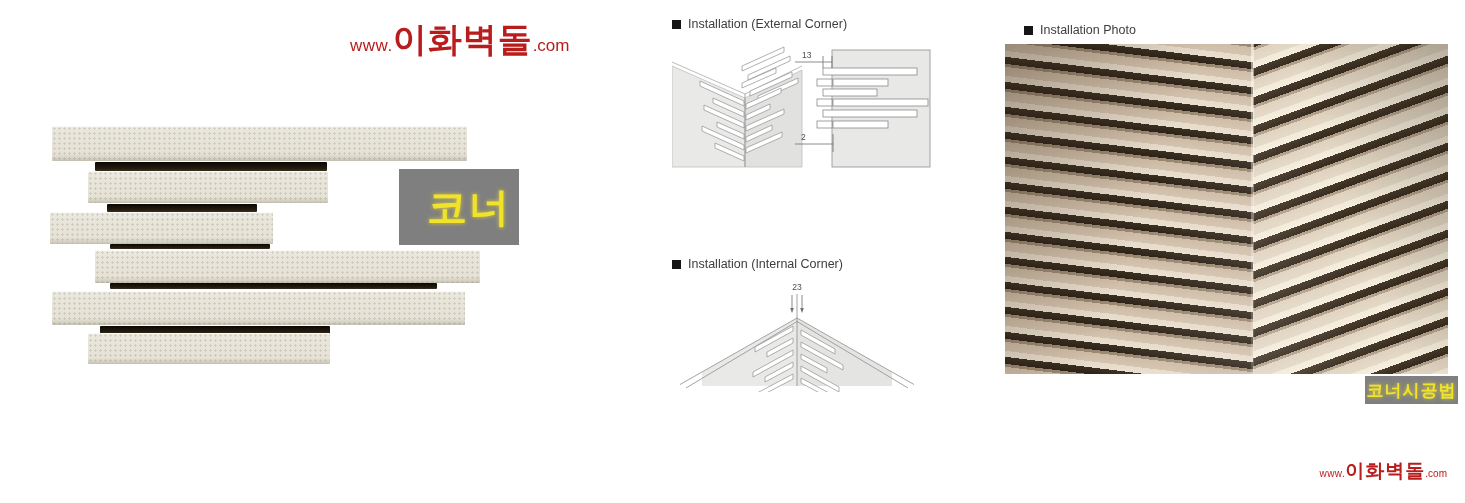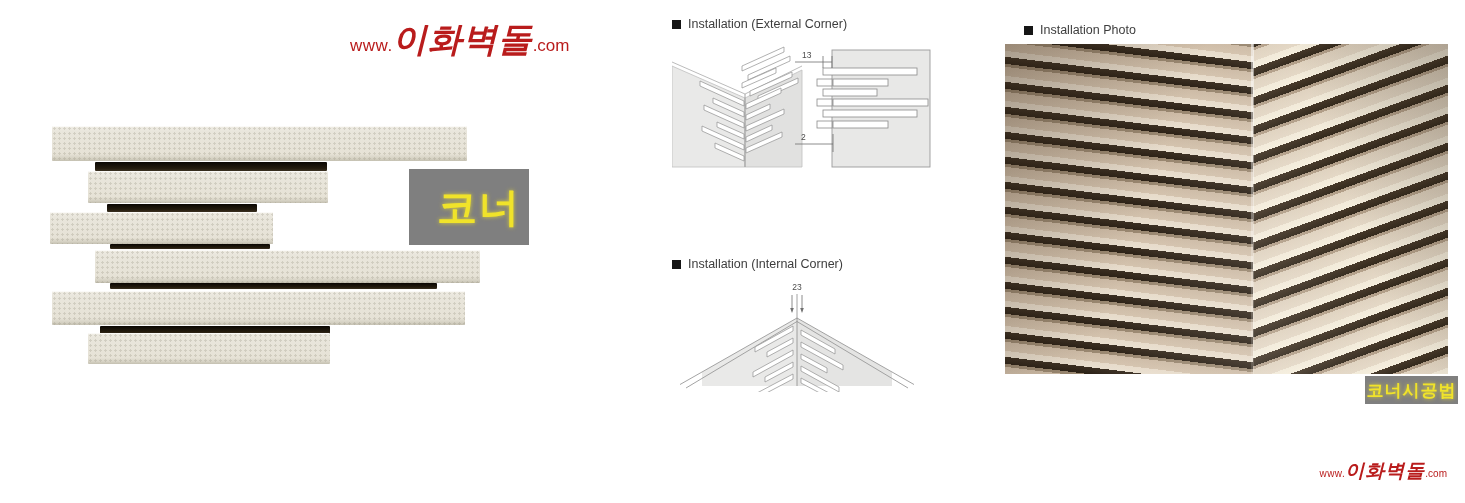--- a/index.html
+++ b/index.html
@@ -2,21 +2,21 @@
 <html><head>
 <meta charset="utf-8">
 <style>
   html,body{margin:0;padding:0;background:#fff;}
   .canvas{position:relative;width:1465px;height:503px;background:#ffffff;overflow:hidden;
           font-family:"Liberation Sans",sans-serif;}
 
   
   .logo{position:absolute;color:#b91c1c;white-space:nowrap;display:flex;align-items:baseline;}
   .logo .www{font-size:17px;letter-spacing:0.5px;}
-  .logo .brand{font-size:34px;font-weight:bold;letter-spacing:1px;line-height:1;font-style:italic;}
+  .logo .brand{font-size:34px;font-weight:bold;letter-spacing:1px;line-height:1;}
   .logo .com{font-size:17px;}
   .logo.small .www{font-size:10px;}
   .logo.small .brand{font-size:19px;}
   .logo.small .com{font-size:10px;}
   #logo-top{left:350px;top:22px;}
   #logo-bottom{right:18px;top:461px;}
 
   
   .heading{position:absolute;font-size:12.5px;color:#3d3d3d;display:flex;align-items:center;}
   .heading .sq{width:9px;height:9px;background:#161616;margin-right:7px;display:inline-block;}
@@ -25,21 +25,21 @@
   .strip{position:absolute;border-radius:1px;
     background:
       radial-gradient(rgba(150,145,128,0.28) 1px, transparent 1.2px),
       linear-gradient(#f0ede5 0%, #e9e6dc 15%, #e6e2d6 80%, #d6d2c4 92%, #c4c0b1 100%);
     background-size:5px 5px,100% 100%;
     box-shadow:inset 0 1px 0 rgba(255,255,255,0.7);}
   .gapbar{position:absolute;background:linear-gradient(#0a0703,#231b0e 70%,#3a3020);border-radius:1px;}
 
   .kr-label{position:absolute;background:#7f7f7f;color:#f0e32a;display:flex;align-items:center;justify-content:center;
             text-shadow:0 0 4px rgba(240,227,42,0.8);font-weight:bold;}
-  #label-corner{left:409px;top:169px;width:120px;height:76px;font-size:40px;justify-content:flex-end;padding-right:8px;box-sizing:border-box;letter-spacing:2px;}
+  #label-corner{left:399px;top:169px;width:120px;height:76px;font-size:40px;justify-content:flex-end;padding-right:8px;box-sizing:border-box;letter-spacing:2px;}
   #label-method{left:1365px;top:376px;width:93px;height:28px;font-size:17px;letter-spacing:1px;}
 
   
   .para{position:absolute;left:672px;width:296px;font-size:11.3px;line-height:16.5px;color:#4c4c4c;
         text-align:justify;text-align-last:left;}
 
   
   #inst-photo{position:absolute;left:1005px;top:44px;width:443px;height:330px;overflow:hidden;background:#cdbca7;}
   .face{position:absolute;top:0;bottom:0;overflow:hidden;}
   .face-left{left:0;width:248px;}

